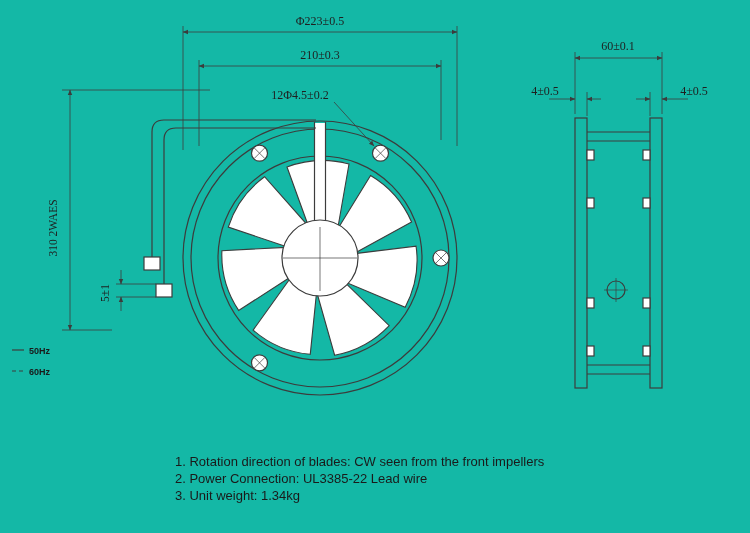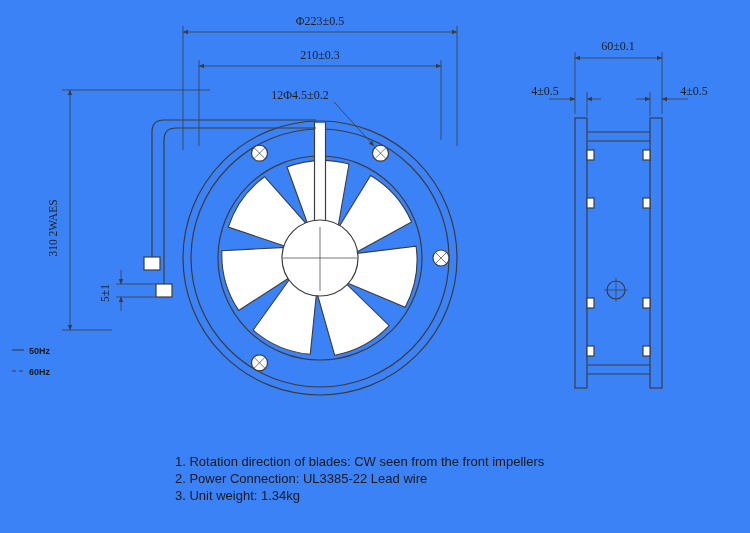--- a/index.html
+++ b/index.html
@@ -1,16 +1,16 @@
 <!DOCTYPE html>
 <html><head>
 <meta charset="utf-8">
 <style>
   html,body{margin:0;padding:0;background:#ffffff;}
-  .page{position:relative;width:750px;height:533px;background:#3b82f6;overflow:hidden;
+  .page{position:relative;width:750px;height:533px;background:#14b8a6;overflow:hidden;
         font-family:"Liberation Sans",sans-serif;}
   svg{display:block;}
   .outline{stroke:#3c3c3c;fill:none;stroke-width:1.2;}
   .thin{stroke:#3c3c3c;stroke-width:0.8;fill:none;}
   .hair{stroke:#3c3c3c;stroke-width:0.7;fill:none;}
   .blade{fill:#ffffff;stroke:#3c3c3c;stroke-width:1.1;}
   .whitefill{fill:#ffffff;stroke:#3c3c3c;stroke-width:1.2;}
   .dim{font:12px "Liberation Serif",serif;fill:#1f1f1f;}
   .dim-v{font:11.5px "Liberation Serif",serif;fill:#1f1f1f;}
   .note{font:13px "Liberation Sans",sans-serif;fill:#1a1a1a;}

